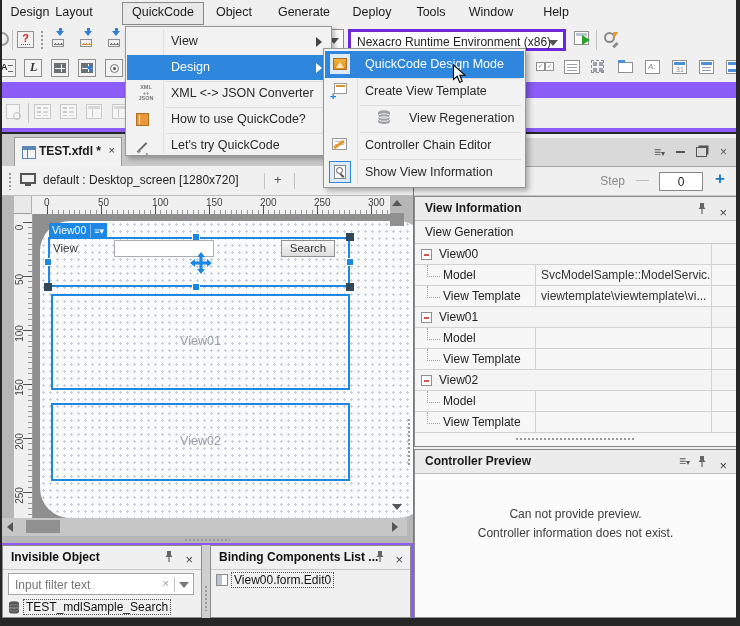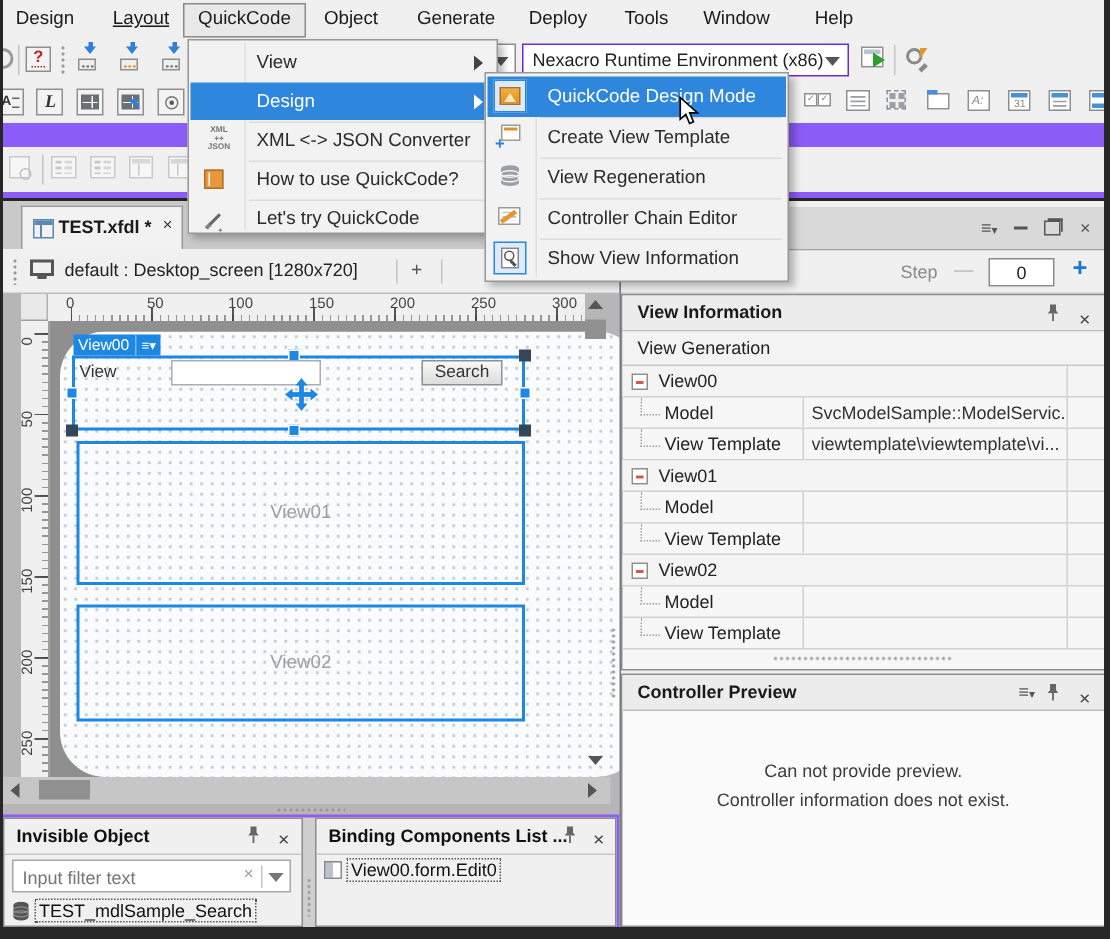--- a/index.html
+++ b/index.html
@@ -155,21 +155,21 @@
   .stepinput{position:absolute;width:44px;height:19px;border:1px solid #8a8a8a;background:#fff;text-align:center;font-size:12px;color:#222;font-family:"Liberation Sans",sans-serif;box-sizing:border-box;}
   .cursor{position:absolute;z-index:70;}
 </style>
 </head>
 <body>
 
 <div class="app">
 
   <div class="abs menubar">
     <div class="menu-item" style="left:2px;width:52px;">Design</div>
-    <div class="menu-item" style="left:64px;width:56px;text-decoration:underline;">Layout</div>
+    <div class="menu-item" style="left:44px;width:56px;">Layout</div>
     <div class="menu-item pressed" style="left:120px;width:80px;">QuickCode</div>
     <div class="menu-item" style="left:204px;width:56px;">Object</div>
     <div class="menu-item" style="left:266px;width:72px;">Generate</div>
     <div class="menu-item" style="left:340px;width:60px;">Deploy</div>
     <div class="menu-item" style="left:404px;width:50px;">Tools</div>
     <div class="menu-item" style="left:456px;width:66px;">Window</div>
     <div class="menu-item" style="left:530px;width:48px;">Help</div>
   </div>
 
   <div class="tb" style="top:26px;height:28px;">
@@ -193,21 +193,21 @@
       <span class="g imp-box"></span>
         <span class="g imp-dots"></span>
         <span class="g imp-arrow"></span>
         <span class="g imp-stem"></span>
     </div>
 
     <div class="ic" style="left:318px;top:3px;width:24px;height:22px;border:1px solid #8a8a8a;background:#fff;">
       <span class="tri down" style="left:8px;top:8px;"></span>
     </div>
 
-    <div class="ic" style="left:346px;top:3px;width:218px;height:22px;border:1px solid #6d28d9;background:#fff;">
+    <div class="ic" style="left:346px;top:3px;width:218px;height:22px;border:3px solid #6d28d9;background:#fff;">
       <span style="position:absolute;left:6px;top:3px;font-size:12px;color:#222;white-space:nowrap;">Nexacro Runtime Environment (x86)</span>
       <span class="tri down" style="right:5px;top:8px;"></span>
     </div>
     <div class="ic i-run" style="left:572px;top:5px;width:15px;height:14px;">
       <span class="g i-play" style="left:7px;top:3px;"></span>
     </div>
     <div class="sep-v" style="left:594px;top:4px;height:20px;"></div>
     <div class="ic" style="left:601px;top:4px;width:19px;height:19px;">
       <span class="g i-lens" style="left:1px;top:2px;width:11px;height:11px;"></span>
       <span class="g i-lenshandle" style="left:11px;top:12px;width:2.5px;height:6px;"></span>
@@ -549,21 +549,21 @@
     <div class="mi" style="top:29px;">
       <span class="subic" style="top:2px;">
         <span style="position:absolute;left:5px;top:3px;width:13px;height:11px;border:1px solid #9a9a9a;background:#fff;box-sizing:border-box;">
             <span style="position:absolute;left:1px;top:1px;right:1px;height:2px;background:#e0912f;"></span>
           </span>
         <span style="position:absolute;left:1px;bottom:1px;color:#1d87e4;font-weight:bold;font-size:11px;line-height:10px;">+</span>
       </span>
       <span class="lbl">Create View Template</span>
     </div>
     <div class="msep" style="left:36px;top:56px;"></div>
-    <div class="mi" style="top:56px;">
+    <div class="mi" style="top:56px;margin-left:44px;">
       <span class="subic" style="top:2px;">
         <svg width="16" height="16" viewBox="0 0 16 16" style="position:absolute;left:3px;top:3px;">
             <ellipse cx="8" cy="2.6" rx="6" ry="2.4" fill="#9aa0a6"></ellipse>
             <rect x="2" y="2.6" width="12" height="9" fill="#9aa0a6"></rect>
             <ellipse cx="8" cy="11.6" rx="6" ry="2.4" fill="#9aa0a6"></ellipse>
             <ellipse cx="8" cy="6" rx="6" ry="2.2" fill="none" stroke="#f2f2f2" stroke-width="1"></ellipse>
             <ellipse cx="8" cy="9" rx="6" ry="2.2" fill="none" stroke="#f2f2f2" stroke-width="1"></ellipse>
           </svg>
       </span>
       <span class="lbl">View Regeneration</span>

